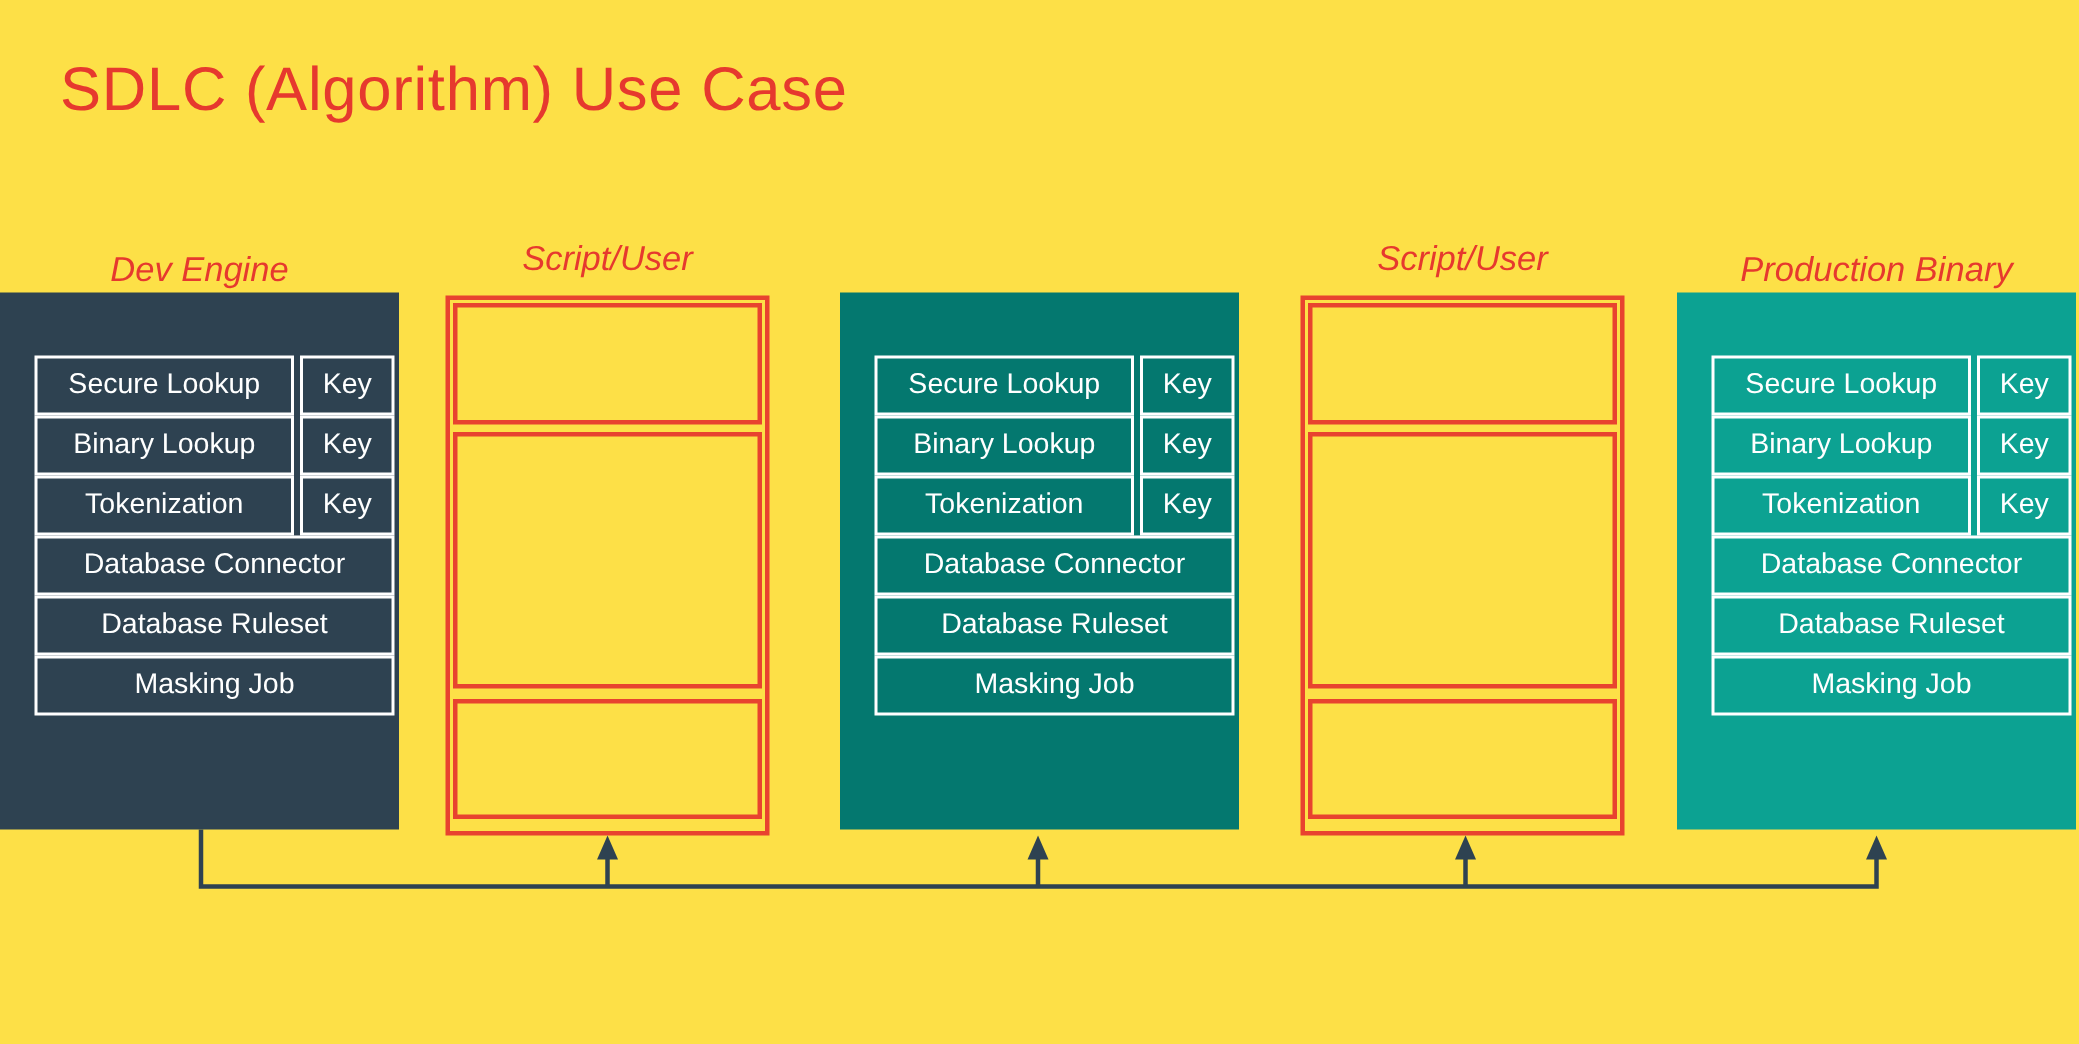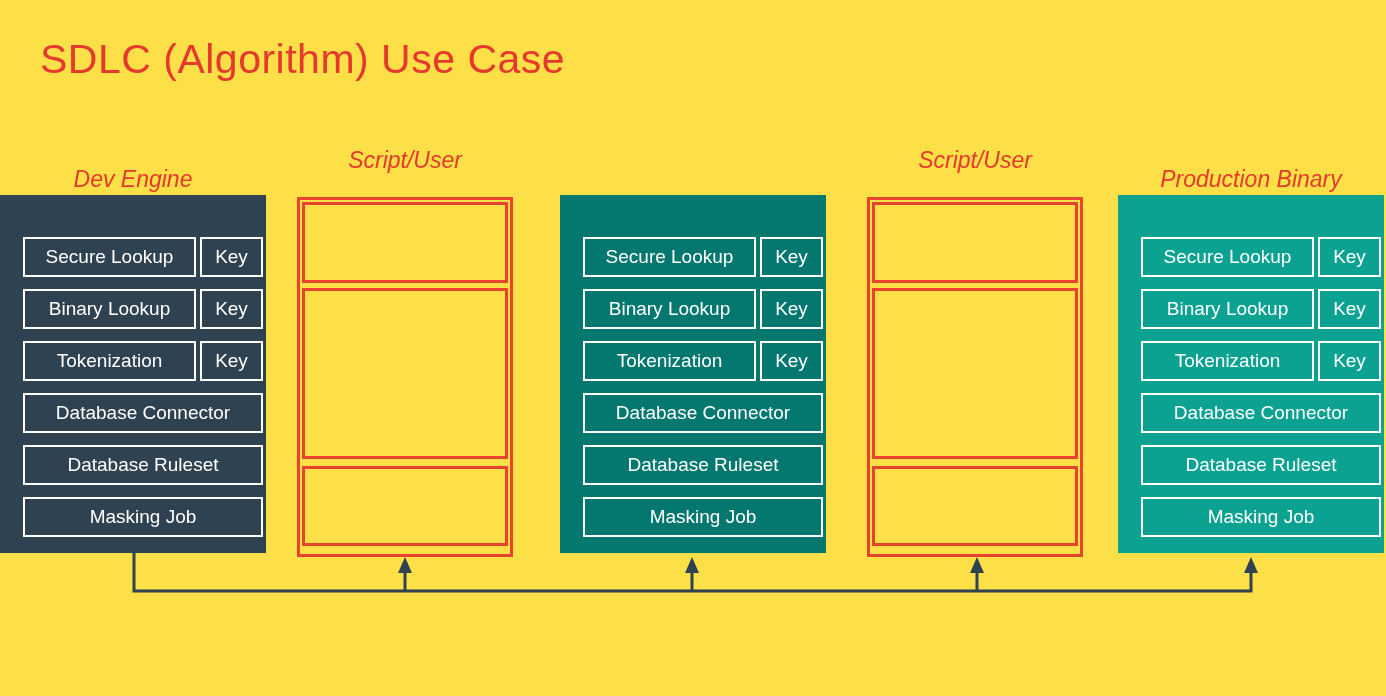--- a/index.html
+++ b/index.html
@@ -10,27 +10,27 @@
   .title{
     position:absolute;left:40px;top:36px;margin:0;
     font-size:41px;font-weight:500;color:#e6392e;letter-spacing:.5px;
   }
   .col-header{
     position:absolute;top:165px;height:28px;
     color:#e6392e;font-size:23px;font-weight:500;text-align:center;line-height:28px;
     white-space:nowrap;
     font-style:italic;
   }
-  .col-header.script{top:146px;}
+  .col-header.script{top:158px;}
   
   .engine-col{
     position:absolute;top:195px;width:266px;height:358px;
     box-sizing:border-box;padding:42px 3px 0 3px;
   }
-  .erow{display:flex;gap:4px;margin-bottom:12px;padding-left:20px;}
+  .erow{display:flex;gap:4px;margin-bottom:0;padding-left:20px;}
   .cell{
     box-sizing:border-box;border:2px solid #fff;height:40px;
     color:#fff;font-size:19px;line-height:35px;text-align:center;
     flex:1 1 auto;white-space:nowrap;overflow:hidden;
   }
   .cell.key{flex:0 0 63px;}
   
   .script-box{
     position:absolute;top:197px;width:216px;height:360px;
     box-sizing:border-box;border:3px solid #e8432f;padding-top:2px;

